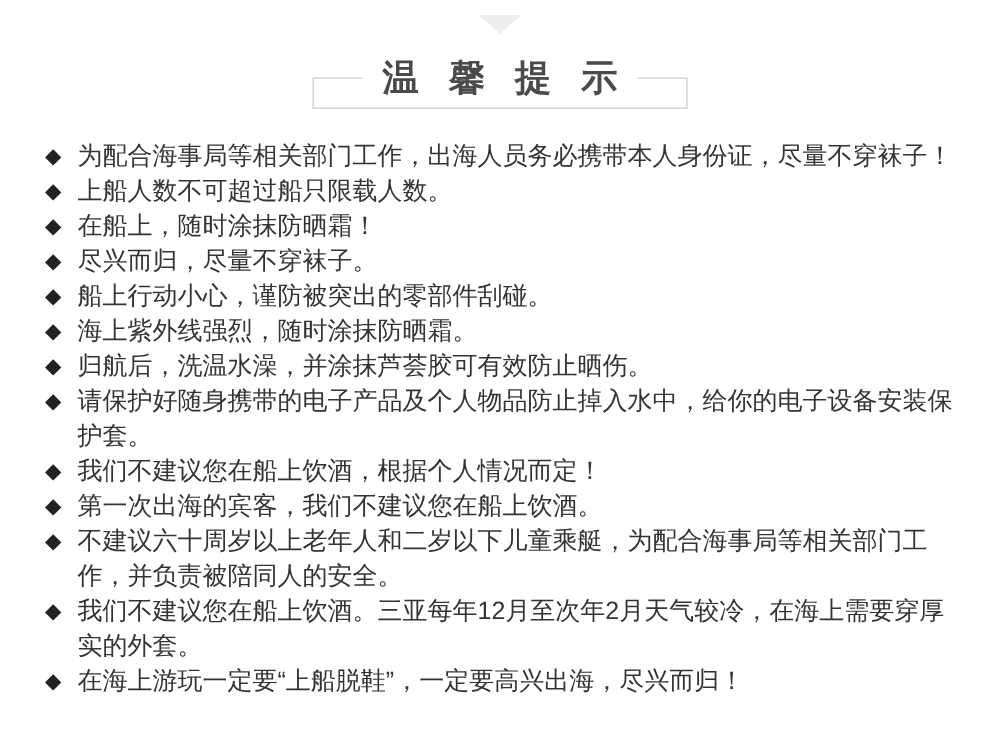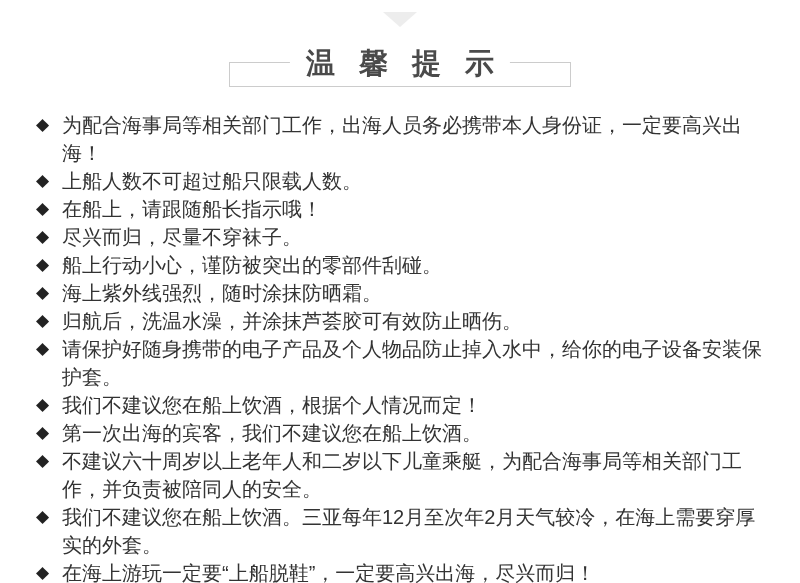--- a/index.html
+++ b/index.html
@@ -23,21 +23,21 @@
     border-right: 17px solid transparent;
     border-top: 15px solid #ededed;
   }
 
   
   .header {
     position: relative;
   }
   .header-frame {
     position: relative;
-    width: 342px;
+    width: 300px;
     height: 25px;
     margin: 35px auto 0;
     border: 1px solid #cccccc;
     box-sizing: border-box;
   }
   .title-cn {
     position: absolute;
     top: -16px;
     left: 50%;
     transform: translateX(-50%);
@@ -99,31 +99,31 @@
   <div class="header">
     <div class="header-frame">
       <h1 class="title-cn">温 馨 提 示</h1>
     </div>
   </div>
 
   <div class="tips-list">
 
       <div class="tip">
         <span class="diamond">◆</span>
-        <span class="tip-text">为配合海事局等相关部门工作，出海人员务必携带本人身份证，一定要高兴出海！</span>
+        <span class="tip-text">为配合海事局等相关部门工作，出海人员务必携带本人身份证，尽量不穿袜子！</span>
       </div>
 
       <div class="tip">
         <span class="diamond">◆</span>
         <span class="tip-text">上船人数不可超过船只限载人数。</span>
       </div>
 
       <div class="tip">
         <span class="diamond">◆</span>
-        <span class="tip-text">在船上，请跟随船长指示哦！</span>
+        <span class="tip-text">在船上，随时涂抹防晒霜！</span>
       </div>
 
       <div class="tip">
         <span class="diamond">◆</span>
         <span class="tip-text">尽兴而归，尽量不穿袜子。</span>
       </div>
 
       <div class="tip">
         <span class="diamond">◆</span>
         <span class="tip-text">船上行动小心，谨防被突出的零部件刮碰。</span>

